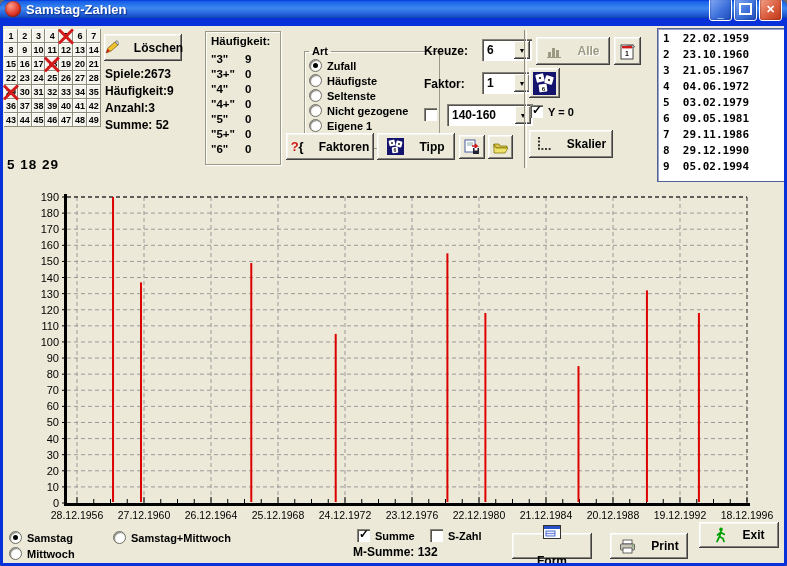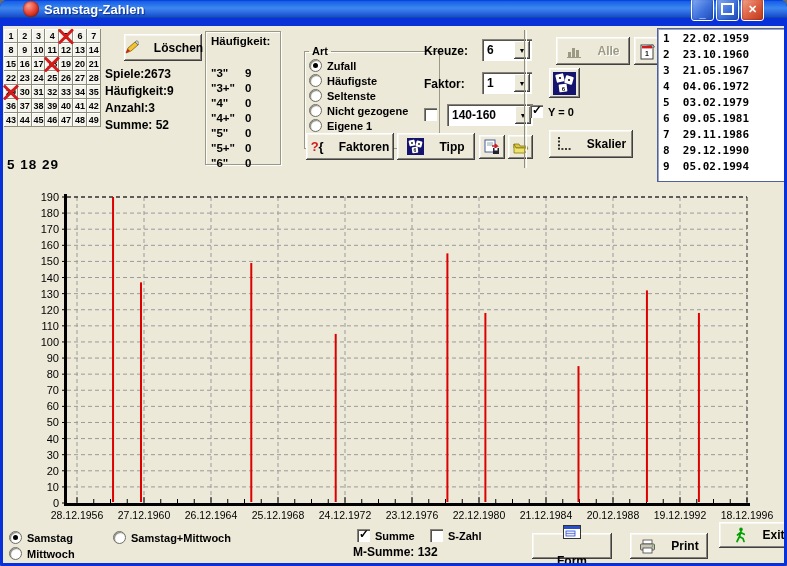--- a/index.html
+++ b/index.html
@@ -1,41 +1,41 @@
 <!DOCTYPE html>
 <html><head>
 <meta charset="utf-8">
 <style>
   html,body{margin:0;padding:0;background:#6b6b6b;}
   .window{position:relative;width:787px;height:566px;font-family:"Liberation Sans",sans-serif;
     background:#0831D9;border-radius:7px 7px 2px 2px;overflow:hidden;
     -webkit-font-smoothing:none;}
   
-  .titlebar{position:absolute;top:0;left:0;right:0;height:18px;display:flex;align-items:center;padding:0 23px;
+  .titlebar{position:absolute;top:0;left:0;right:0;height:18px;display:flex;align-items:center;padding:0 5px;
     background:linear-gradient(180deg,#0831D9 0%,#1660E8 8%,#3D87F0 45%,#2B6AE0 70%,#1750C8 92%,#1041A8 100%);
     border-radius:6px 6px 0 0;}
   .appicon{width:16px;height:16px;border-radius:50%;flex:0 0 16px;
     background:radial-gradient(circle at 35% 30%,#ff9d8d,#e03a2a 55%,#871206 95%);
     box-shadow:inset 0 0 2px #5c0b02;}
   .apptitle{color:#fff;font-weight:bold;font-size:13px;margin-left:5px;text-shadow:1px 1px 1px #0a2f8c;}
   .winbtns{margin-left:auto;display:flex;gap:2px;}
   .winbtn{width:21px;height:21px;border:1px solid #fff;border-radius:3px;color:#fff;font-size:11px;font-weight:bold;
     display:flex;align-items:center;justify-content:center;line-height:1;
     background:linear-gradient(135deg,#86ACF4 0%,#3E71DC 55%,#1E4BB8 100%);box-shadow:inset 0 0 2px #16337e;}
   .winbtn.min span{margin-top:8px;}
   .winbtn.max span{width:9px;height:8px;border:2px solid #fff;display:block;}
   .winbtn.close{background:linear-gradient(135deg,#F2A68F 0%,#DE6244 50%,#BC3818 100%);box-shadow:inset 0 0 2px #6e1404;}
   
   .content{position:absolute;top:26px;left:3px;right:3px;bottom:3px;background:#ECE9D8;overflow:hidden;color:#000;}
   .abs{position:absolute;}
   .lbl{font-weight:bold;font-size:12px;white-space:nowrap;}
   
   .btn{position:absolute;display:flex;align-items:center;justify-content:center;gap:15px;background:#ECE9D8;
     font-weight:bold;font-size:12px;color:#000;cursor:default;white-space:nowrap;
-    box-shadow:inset -1px -1px 0 #404040,inset 1px 1px 0 #ffffff,inset -2px -2px 0 #84827a,inset 2px 2px 0 #f6f5f0;margin-left:20px;}
+    box-shadow:inset -1px -1px 0 #404040,inset 1px 1px 0 #ffffff,inset -2px -2px 0 #84827a,inset 2px 2px 0 #f6f5f0;}
   .btn.disabled{color:#9d9a84;text-shadow:1px 1px 0 #fff;}
   
   .combo{position:absolute;display:flex;align-items:stretch;background:#fff;
     box-shadow:inset 1px 1px 0 #84827a,inset 2px 2px 0 #55534c,inset -1px -1px 0 #fff;}
   .combo .val{flex:1;font-weight:bold;font-size:12px;display:flex;align-items:center;padding-left:5px;}
   .droparrow{width:16px;margin:2px;background:#ECE9D8;display:flex;align-items:center;justify-content:center;
     font-size:7px;box-shadow:inset -1px -1px 0 #404040,inset 1px 1px 0 #fff,inset -2px -2px 0 #84827a;}
   
   .etched{border:1px solid #9a9987;box-shadow:1px 1px 0 #fff,inset 1px 1px 0 #fdfdf8;}
   fieldset.art{position:absolute;margin:16px;padding:1px 4px;border:1px solid #9a9987;box-shadow:inset 1px 1px 0 #fdfdf8;}
@@ -52,21 +52,21 @@
   .radio-row{display:flex;align-items:center;gap:5px;height:15px;font-weight:bold;font-size:11px;white-space:nowrap;}
   .radio{width:11px;height:11px;border-radius:50%;background:#fff;border:1px solid #6e6d62;flex:0 0 11px;
     box-shadow:inset 1px 1px 1px #84827a,inset -1px -1px 1px #fff;position:relative;}
   .radio.on::after{content:"";position:absolute;inset:3px;background:#000;border-radius:50%;}
   .checkbox{width:13px;height:13px;background:#fff;flex:0 0 13px;position:relative;
     box-shadow:inset 1px 1px 0 #84827a,inset 2px 2px 0 #55534c,inset -1px -1px 0 #fff;}
   .checkbox.on::after{content:"✓";position:absolute;top:-2px;left:2px;font-size:12px;font-weight:bold;color:#000;}
   .check-row{display:flex;align-items:center;gap:5px;font-weight:bold;font-size:11px;white-space:nowrap;}
   
   .freqpanel{position:absolute;background:#ECE9D8;padding:3px 5px;}
-  .freqtitle{font-weight:bold;font-size:11.5px;margin-bottom:20px;}
+  .freqtitle{font-weight:bold;font-size:11.5px;margin-bottom:6px;}
   .freqrow{display:flex;font-weight:bold;font-size:11.5px;height:15px;}
   .freqrow .fk{width:34px;}
   
   .listbox{position:absolute;background:#fff;border:1px solid #53619b;
     box-shadow:inset 1px 1px 0 #9aa4c8;padding:2px 2px 2px 5px;overflow:hidden;}
   .listrow{font-family:"DejaVu Sans Mono",monospace;font-weight:bold;font-size:11px;line-height:16px;white-space:pre;}
   .vsep{position:absolute;left:521px;top:4px;width:1px;height:138px;border-left:1px solid #8f8d7c;border-right:1px solid #fff;}
   .sel-label{position:absolute;left:4px;top:131px;font-weight:bold;font-size:13.5px;letter-spacing:1px;}
   .stats div{font-weight:bold;font-size:12px;line-height:17px;white-space:nowrap;}
   svg text{font-family:"Liberation Sans",sans-serif;}

